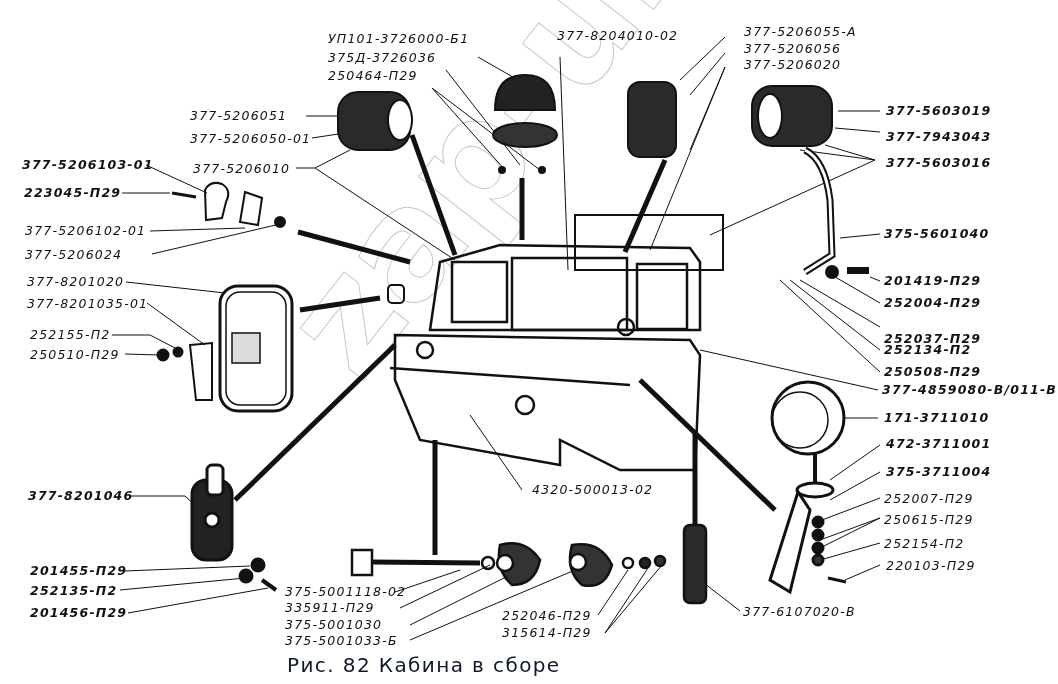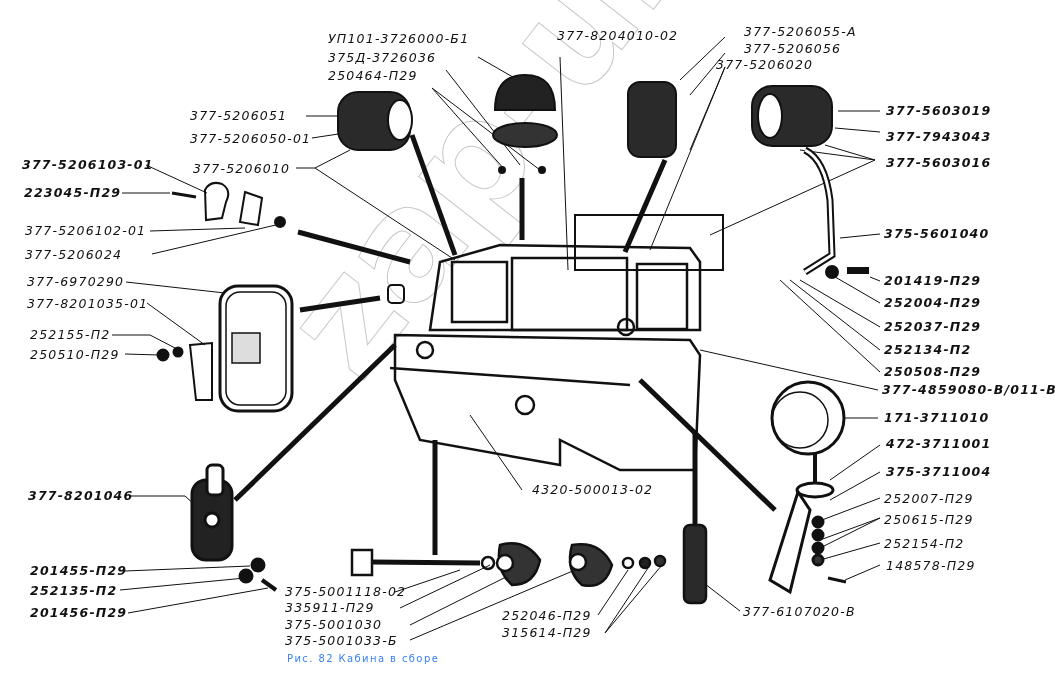--- a/index.html
+++ b/index.html
@@ -11,22 +11,22 @@
   #art { position: absolute; left: 0; top: 0; }
   .lbl {
     position: absolute; white-space: nowrap;
     font-family: "DejaVu Sans", sans-serif;
     font-size: 12.5px; font-style: oblique; letter-spacing: 1.2px;
     color: #111111; line-height: 14px;
   }
   .lbl.bold { font-weight: bold; text-align: center; }
   .caption {
     position: absolute; left: 287px; top: 653px;
-    font-family: "DejaVu Sans", sans-serif; font-size: 10px; letter-spacing: 1.4px;
-    color: #3b82f6; white-space: nowrap;
+    font-family: "DejaVu Sans", sans-serif; font-size: 20px; letter-spacing: 1.4px;
+    color: #0f172a; white-space: nowrap;
   }
   .watermark {
     position: absolute; left: 250px; top: 300px;
     font-family: "DejaVu Sans", sans-serif; font-size: 150px; font-weight: bold;
     color: transparent; -webkit-text-stroke: 1px #9a9a9a;
     transform: rotate(-52deg); transform-origin: left top; white-space: nowrap;
     opacity: 0.55; pointer-events: none;
   }
 </style>
 </head>
@@ -205,55 +205,55 @@
       </g>
     </g>
   </svg>
 
   <div class="lbl" style="left:328px;top:32px">УП101-3726000-Б1</div>
   <div class="lbl" style="left:328px;top:51px">375Д-3726036</div>
   <div class="lbl" style="left:328px;top:69px">250464-П29</div>
   <div class="lbl" style="left:557px;top:29px">377-8204010-02</div>
   <div class="lbl" style="left:744px;top:25px">377-5206055-А</div>
   <div class="lbl" style="left:744px;top:42px">377-5206056</div>
-  <div class="lbl" style="left:716px;top:58px">377-5206020</div>
+  <div class="lbl" style="left:744px;top:58px">377-5206020</div>
 
   <div class="lbl" style="left:190px;top:109px">377-5206051</div>
   <div class="lbl" style="left:190px;top:132px">377-5206050-01</div>
   <div class="lbl" style="left:193px;top:162px">377-5206010</div>
   <div class="lbl bold" style="left:22px;top:158px">377-5206103-01</div>
   <div class="lbl bold" style="left:24px;top:186px">223045-П29</div>
   <div class="lbl" style="left:25px;top:224px">377-5206102-01</div>
   <div class="lbl" style="left:25px;top:248px">377-5206024</div>
-  <div class="lbl" style="left:27px;top:275px">377-6970290</div>
+  <div class="lbl" style="left:27px;top:275px">377-8201020</div>
   <div class="lbl" style="left:27px;top:297px">377-8201035-01</div>
   <div class="lbl" style="left:30px;top:328px">252155-П2</div>
   <div class="lbl" style="left:30px;top:348px">250510-П29</div>
   <div class="lbl bold" style="left:28px;top:489px">377-8201046</div>
   <div class="lbl bold" style="left:30px;top:564px">201455-П29</div>
   <div class="lbl bold" style="left:30px;top:584px">252135-П2</div>
   <div class="lbl bold" style="left:30px;top:606px">201456-П29</div>
 
   <div class="lbl bold" style="left:886px;top:104px">377-5603019</div>
   <div class="lbl bold" style="left:886px;top:130px">377-7943043</div>
   <div class="lbl bold" style="left:886px;top:156px">377-5603016</div>
   <div class="lbl bold" style="left:884px;top:227px">375-5601040</div>
   <div class="lbl bold" style="left:884px;top:274px">201419-П29</div>
   <div class="lbl bold" style="left:884px;top:296px">252004-П29</div>
-  <div class="lbl bold" style="left:884px;top:320px">252037-П29</div>
+  <div class="lbl bold" style="left:884px;top:332px">252037-П29</div>
   <div class="lbl bold" style="left:884px;top:343px">252134-П2</div>
   <div class="lbl bold" style="left:884px;top:365px">250508-П29</div>
   <div class="lbl bold" style="left:882px;top:383px">377-4859080-В/011-В</div>
   <div class="lbl bold" style="left:884px;top:411px">171-3711010</div>
   <div class="lbl bold" style="left:886px;top:437px">472-3711001</div>
   <div class="lbl bold" style="left:886px;top:465px">375-3711004</div>
   <div class="lbl" style="left:884px;top:492px">252007-П29</div>
   <div class="lbl" style="left:884px;top:513px">250615-П29</div>
   <div class="lbl" style="left:884px;top:537px">252154-П2</div>
-  <div class="lbl" style="left:886px;top:559px">148578-П29</div>
+  <div class="lbl" style="left:886px;top:559px">220103-П29</div>
 
   <div class="lbl" style="left:532px;top:483px">4320-500013-02</div>
   <div class="lbl" style="left:285px;top:585px">375-5001118-02</div>
   <div class="lbl" style="left:285px;top:601px">335911-П29</div>
   <div class="lbl" style="left:285px;top:618px">375-5001030</div>
   <div class="lbl" style="left:285px;top:634px">375-5001033-Б</div>
   <div class="lbl" style="left:502px;top:609px">252046-П29</div>
   <div class="lbl" style="left:502px;top:626px">315614-П29</div>
   <div class="lbl" style="left:743px;top:605px">377-6107020-В</div>
 

